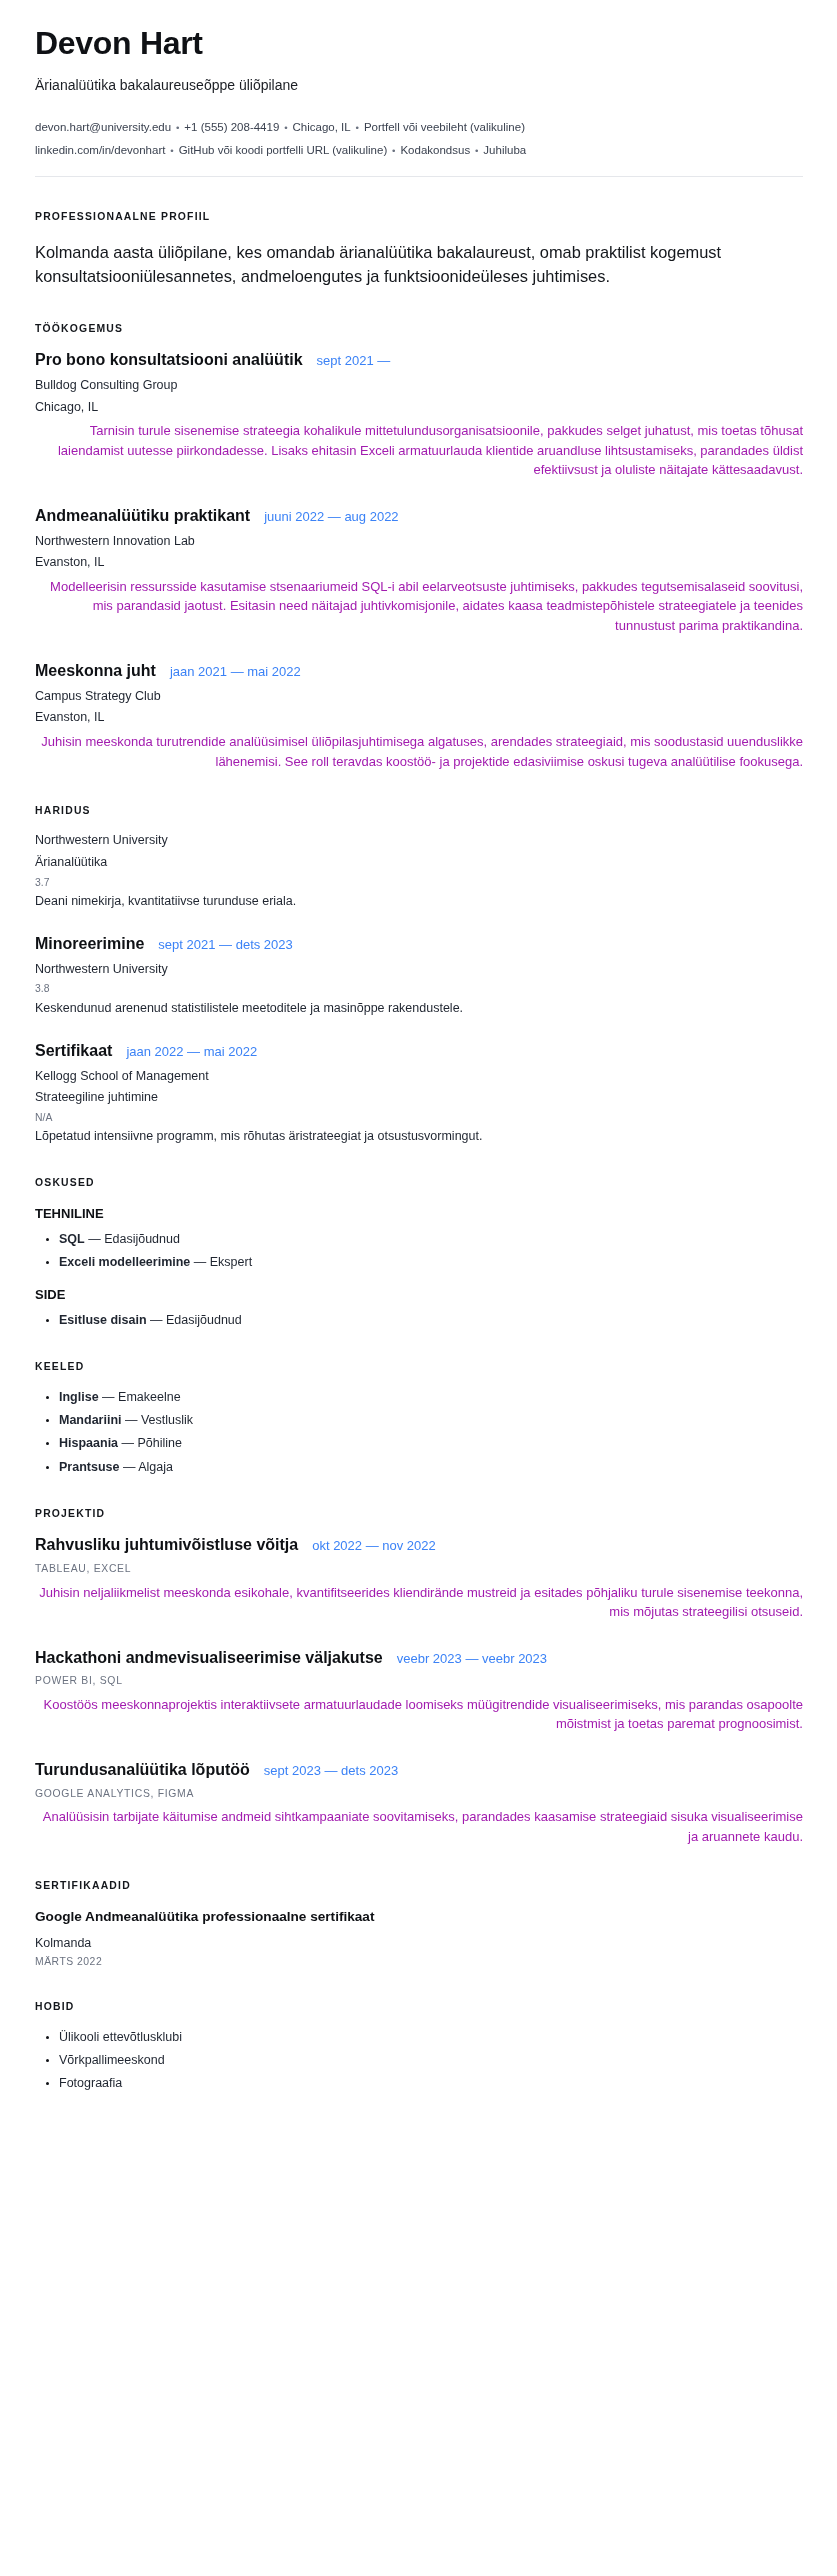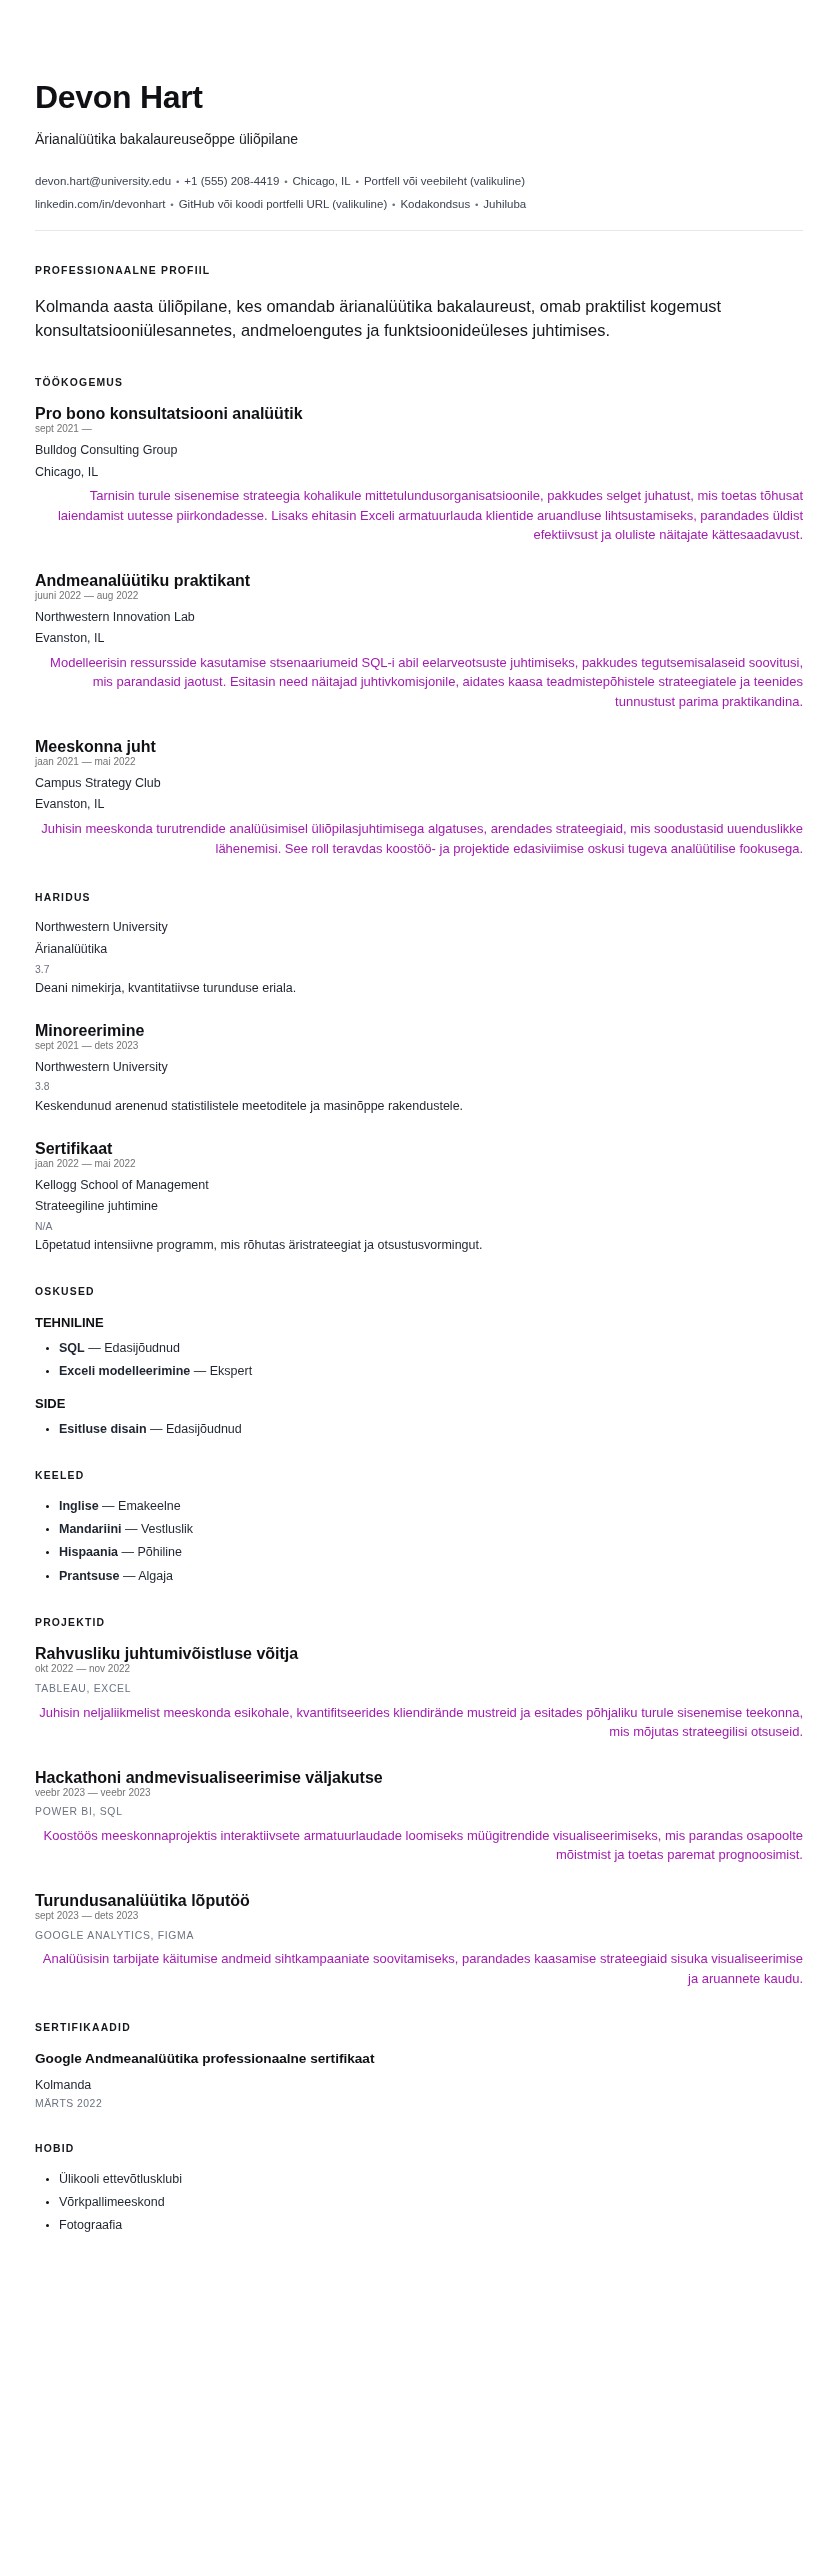--- a/index.html
+++ b/index.html
@@ -3,21 +3,21 @@
 <meta charset="utf-8">
 <style>
   * { margin: 0; padding: 0; box-sizing: border-box; }
   html, body { background: #ffffff; }
   body {
     width: 838px;
     min-height: 2576px;
     font-family: "Liberation Sans", "DejaVu Sans", sans-serif;
     color: #111318;
   }
-  .page { padding: 79px 35px 44px 35px; }
+  .page { padding: 25px 35px 44px 35px; }
 
   
   .name {
     font-size: 32px;
     font-weight: 700;
     letter-spacing: -0.3px;
     color: #0f1115;
     margin-bottom: 15.3px;
   }
   .subtitle {
@@ -64,30 +64,29 @@
 
   
   .entry { margin-bottom: 27px; }
   .entry:last-child { margin-bottom: 0; }
   .entry-header {
     display: flex;
     align-items: baseline;
     column-gap: 14px;
     flex-wrap: wrap;
     margin-bottom: 8.7px;
-    flex-direction: column;
   }
   .entry-title {
     font-size: 16px;
     font-weight: 700;
     color: #0f1115;
   }
   .entry-dates {
-    font-size: 10px;
-    color: #737373;
+    font-size: 13px;
+    color: #3b82f6;
   }
   .entry-meta {
     font-size: 12.5px;
     color: #1f2530;
     margin-bottom: 7.6px;
   }
   .entry-gpa {
     font-size: 10.4px;
     color: #6b7280;
     margin-bottom: 6.5px;

